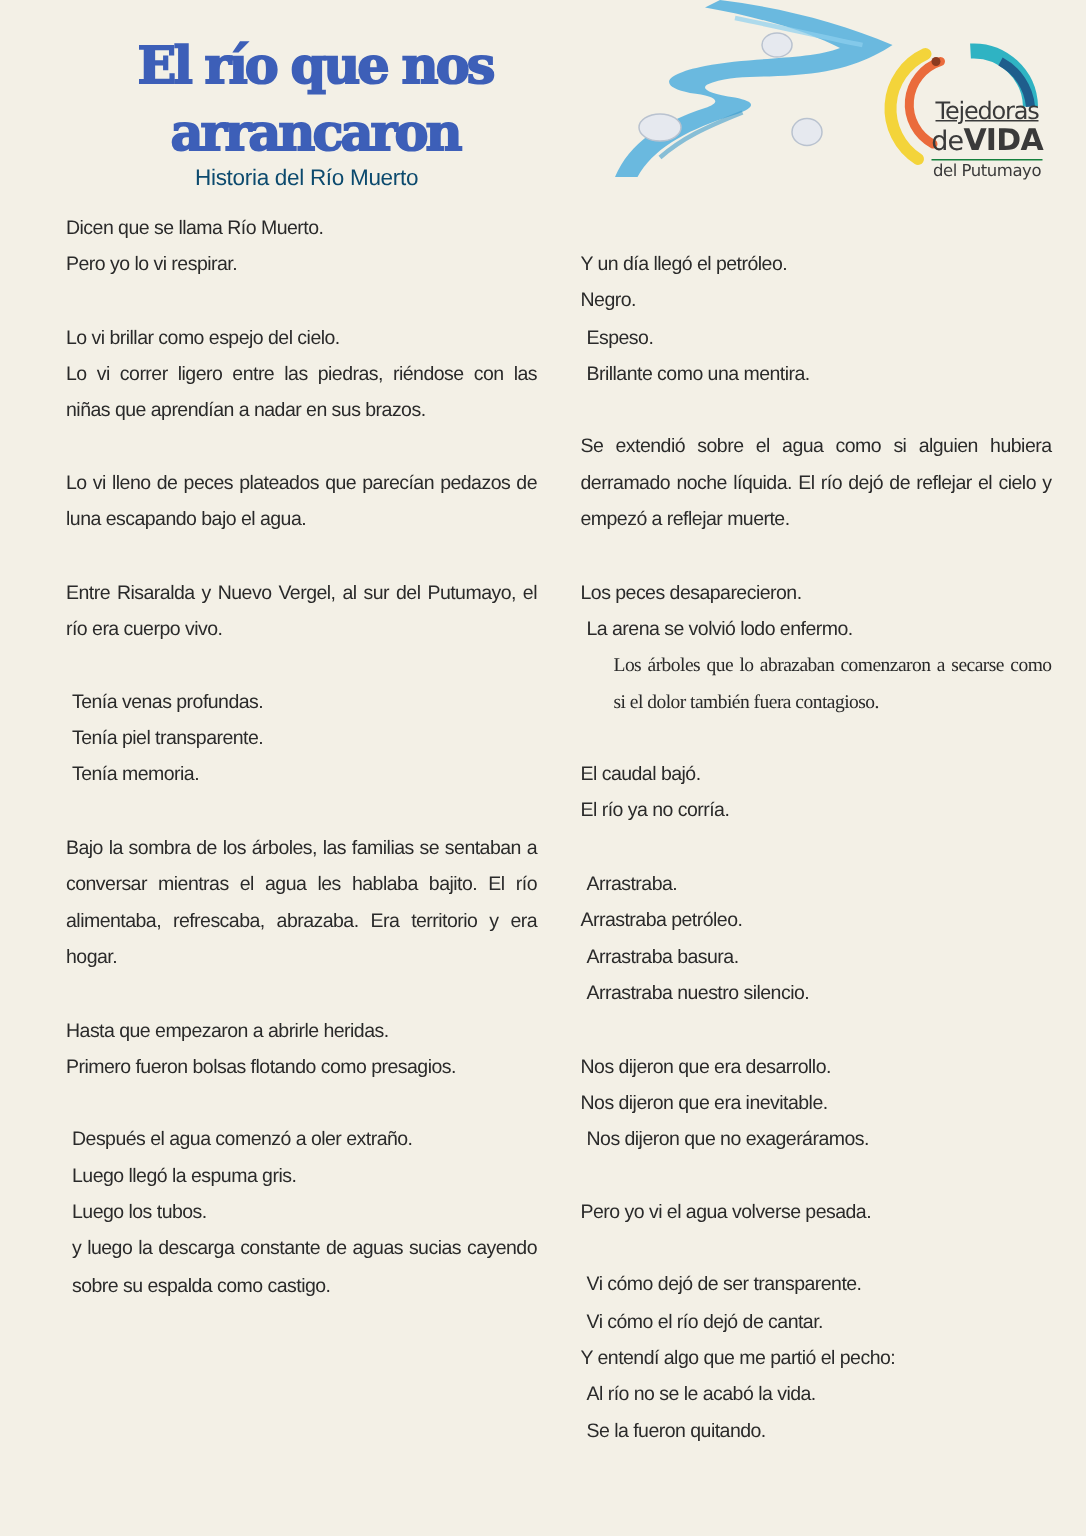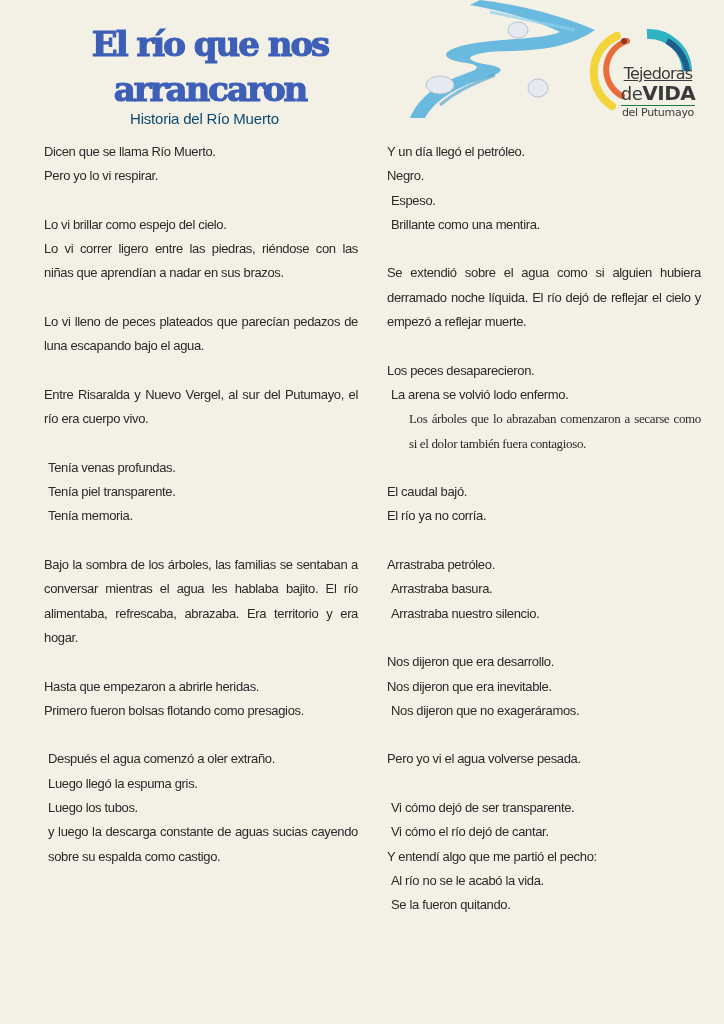--- a/index.html
+++ b/index.html
@@ -30,21 +30,21 @@
   .art { position: absolute; left: 410px; top: 0; width: 190px; height: 120px; }
   .logo { position: absolute; left: 572px; top: 16px; width: 140px; height: 110px; }
   .logo-text { position: absolute; left: 612px; top: 65px; width: 92px; text-align: center; color: #3a3a3a; font-family: "DejaVu Sans", sans-serif; }
   .logo-l1 { font-size: 16px; line-height: 18px; text-decoration: underline; letter-spacing: -0.8px; }
   .logo-l2 { font-size: 20px; line-height: 20px; font-weight: bold; letter-spacing: -0.5px; border-bottom: 1px solid #15803d; display: inline-block; padding-bottom: 1px; }
   .logo-l2 .small { font-weight: normal; font-size: 18px; }
   .logo-l3 { font-size: 11px; line-height: 14px; letter-spacing: -0.3px; }
 
   .col { position: absolute; top: 140px; width: 314px; font-size: 13px; line-height: 24.3px; letter-spacing: -0.35px; }
   .col-left { left: 44px; }
-  .col-right { left: 387px; }
+  .col-right { left: 387px; margin-top: 24px; }
   .stanza { margin: 0 0 24.3px 0; }
   .line { display: block; white-space: nowrap; }
   .just { white-space: normal; text-align: justify; text-align-last: left; }
   .ind { padding-left: 4px; }
   .ind2 { padding-left: 22px; font-family: Liberation Serif, serif; }
 </style>
 </head>
 <body>
 
 <div class="header">
@@ -125,20 +125,21 @@
   <p class="stanza">
     <span class="line">Los peces desaparecieron.</span>
     <span class="line ind">La arena se volvió lodo enfermo.</span>
     <span class="line just ind2">Los árboles que lo abrazaban comenzaron a secarse como si el dolor también fuera contagioso.</span>
   </p>
   <p class="stanza">
     <span class="line">El caudal bajó.</span>
     <span class="line">El río ya no corría.</span>
   </p>
   <p class="stanza">
+    <span class="line ind">Arrastraba.</span>
     <span class="line">Arrastraba petróleo.</span>
     <span class="line ind">Arrastraba basura.</span>
     <span class="line ind">Arrastraba nuestro silencio.</span>
   </p>
   <p class="stanza">
     <span class="line">Nos dijeron que era desarrollo.</span>
     <span class="line">Nos dijeron que era inevitable.</span>
     <span class="line ind">Nos dijeron que no exageráramos.</span>
   </p>
   <p class="stanza">

